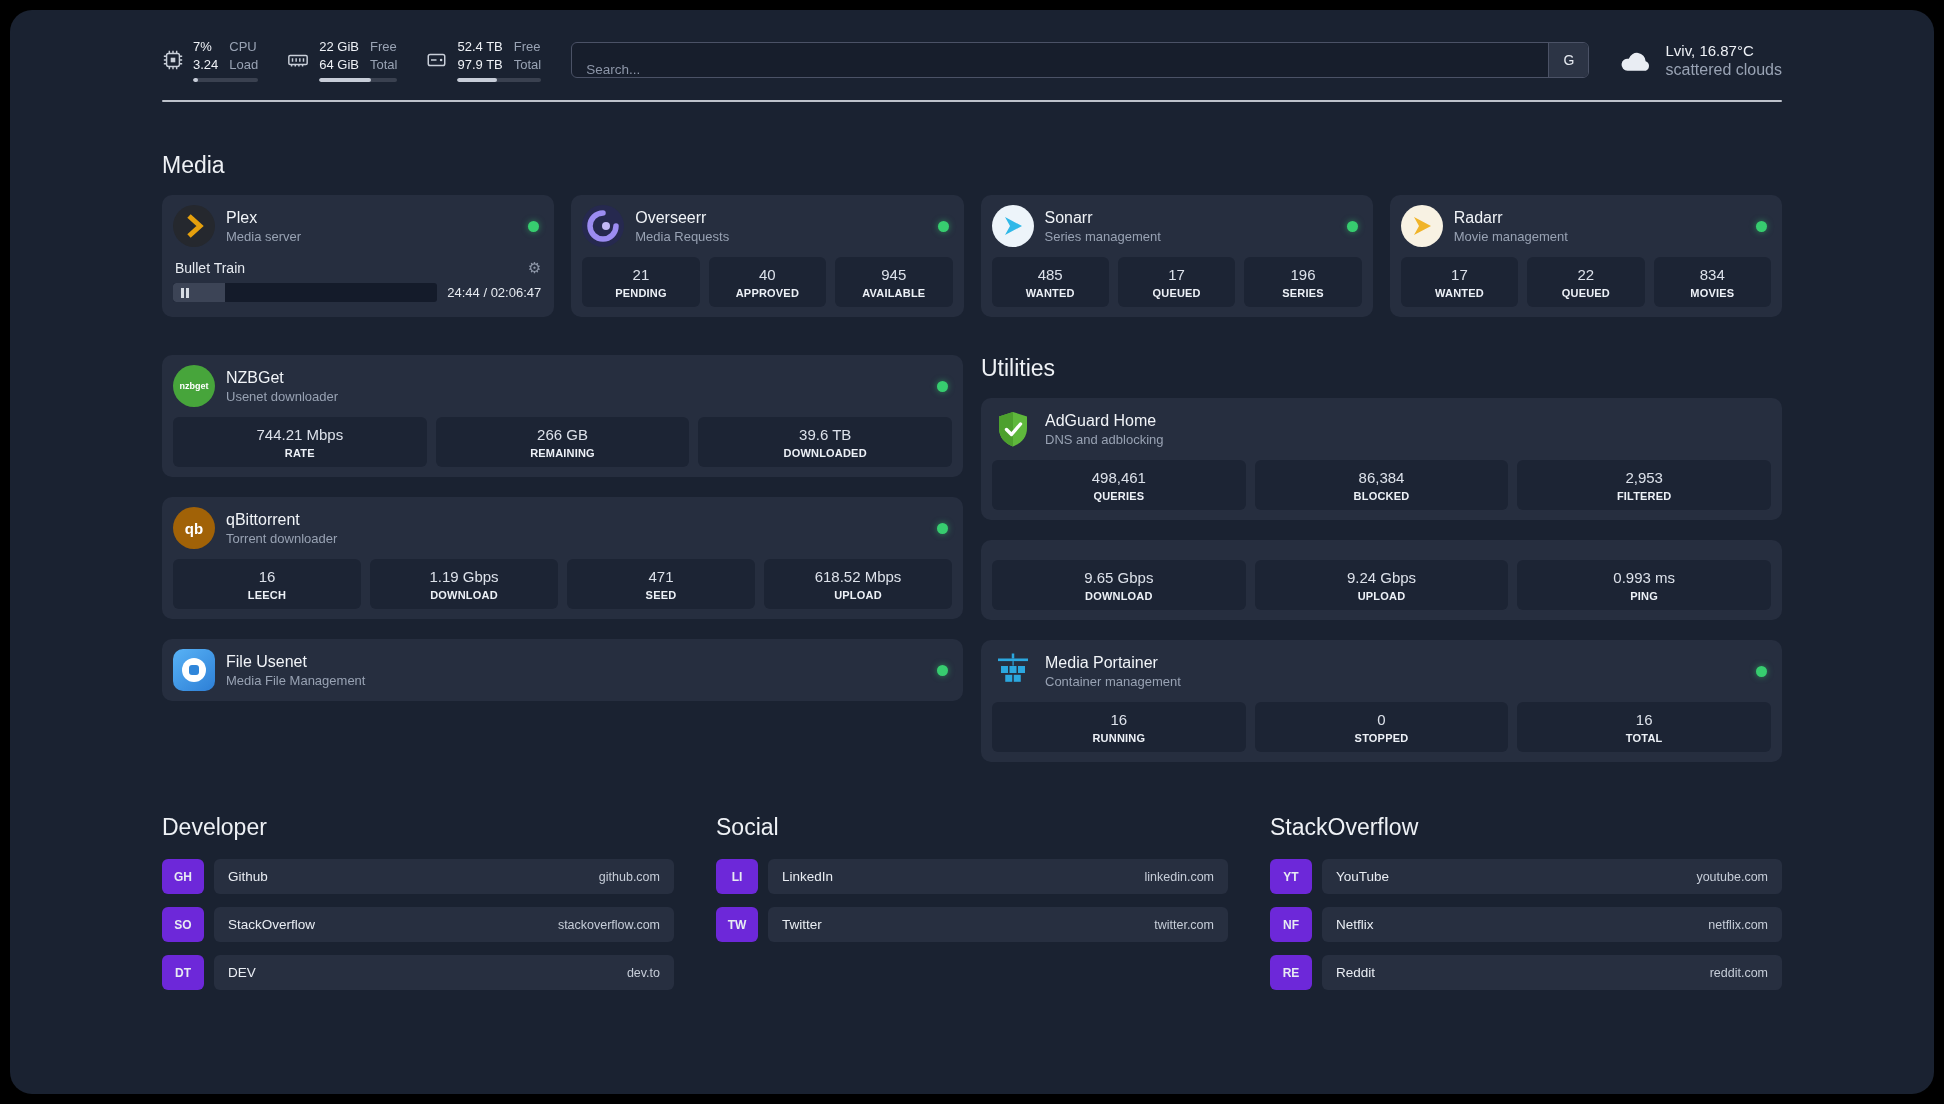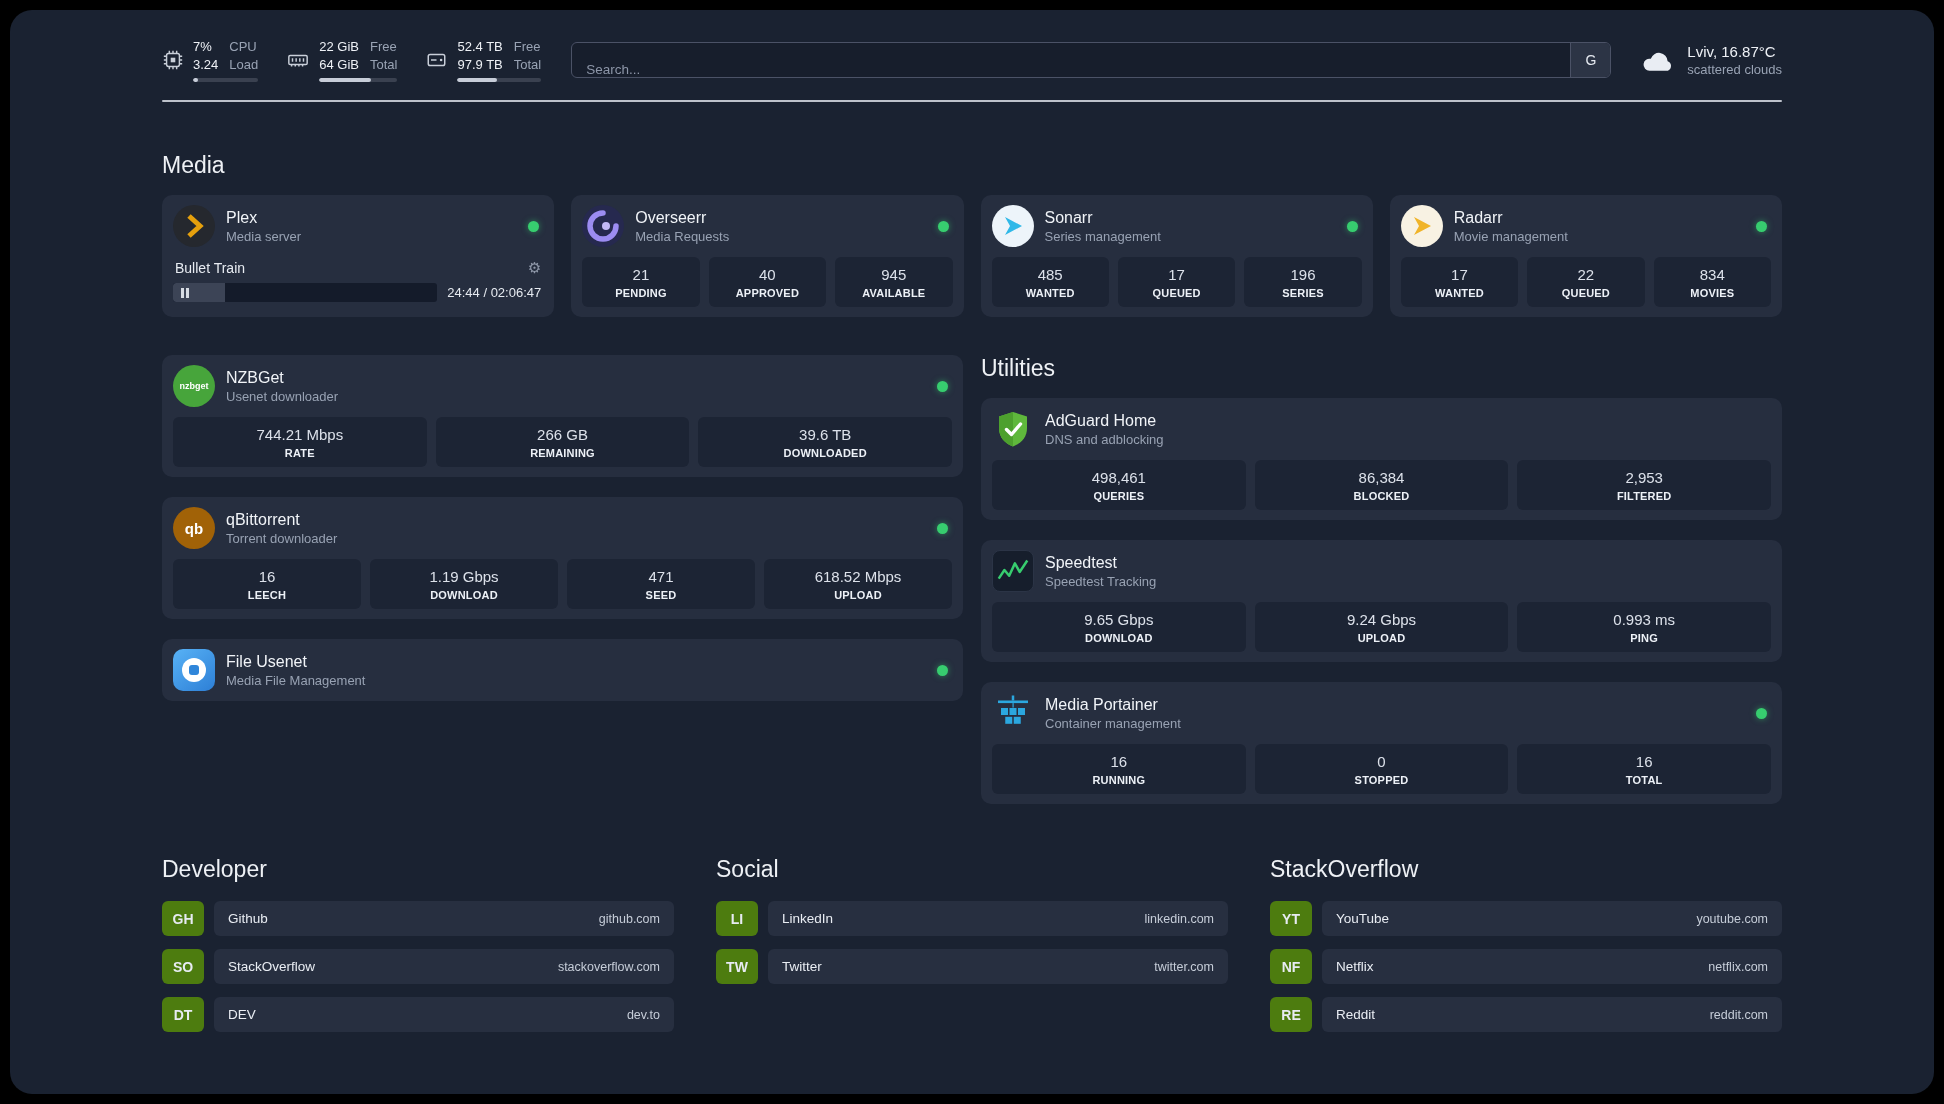--- a/index.html
+++ b/index.html
@@ -36,21 +36,21 @@
   }
   .search input::placeholder { color: #8d96a8; }
   .gbtn {
     position: absolute; right: 1px; top: 1px; bottom: 1px; width: 40px;
     background: #2c3445; border: none; border-left: 1px solid #4b5266;
     border-radius: 0 5px 5px 0; color: #e6eaf1; font-size: 14px;
     font-family: "Liberation Sans", sans-serif; cursor: pointer;
   }
   .weather { display: flex; align-items: center; gap: 12px; }
   .wloc { font-size: 15px; color: #eef1f6; }
-  .wcond { font-size: 13px; color: #99a3b4; margin-top: 2px; }
+  .wcond { font-size: 16px; color: #99a3b4; margin-top: 2px; }
 
   .divider { height: 2px; background: #cfd4dd; opacity: .9; border-radius: 1px; margin-top: 18px; }
 
   
   .section-title { font-size: 23px; font-weight: 500; color: #eef1f5; }
   .media-title { margin: 50px 0 16px; }
 
   .media-grid { display: grid; grid-template-columns: repeat(4, 1fr); gap: 17px; }
 
   .card { background: #262e3f; border-radius: 10px; padding: 10px 11px; }
@@ -104,23 +104,23 @@
   .ic-fb .fb-disc { width: 24px; height: 24px; background: #fff; border-radius: 50%; display: flex; align-items: center; justify-content: center; }
   .ic-fb .fb-core { width: 10px; height: 10px; background: #2f86da; border-radius: 3px; }
   .ic-flat { background: transparent; border-radius: 8px; }
   .ic-speedtest { background: #161e2c; border: 1px solid #2b3446; border-radius: 8px; }
 
   
   .bookmarks { margin-top: 52px; display: grid; grid-template-columns: 1fr 1fr 1fr; gap: 42px; padding-bottom: 30px; }
   .bgroup .section-title { margin: 0 0 18px; }
   .brow { display: flex; align-items: center; gap: 10px; margin-bottom: 13px; height: 35px; }
   .babbr {
-    min-width: 42px; height: 100%; background: #4d7c0f; border-radius: 6px;
+    min-width: 42px; height: 100%; background: #6d28d9; border-radius: 6px;
     display: flex; align-items: center; justify-content: center;
-    font-size: 14px; font-weight: bold; color: #e7ebf2; padding: 0 6px;
+    font-size: 12px; font-weight: bold; color: #e7ebf2; padding: 0 6px;
   }
   .bpill {
     flex: 1; height: 100%; background: #272f40; border-radius: 6px;
     display: flex; align-items: center; padding: 0 14px; cursor: pointer;
   }
   .bname { font-size: 13.5px; color: #e9edf3; }
   .burl { margin-left: auto; font-size: 12.5px; color: #c6cdd8; }
 </style>
 </head>
 <body>
@@ -446,31 +446,20 @@
             <div class="stat-label">BLOCKED</div>
           </div>
           <div class="stat">
             <div class="stat-value">2,953</div>
             <div class="stat-label">FILTERED</div>
           </div>
         </div>
       </div>
 
       <div class="card">
-        <div class="card-head">
-          <span class="ic ic-speedtest">
-            <svg width="40" height="40" viewBox="0 0 42 42">
-              <polyline points="6,29 12,20 17,26 23,13 28,22 36,10" fill="none" stroke="#37cd6f" stroke-width="2.6" stroke-linejoin="round"></polyline>
-            </svg>
-          </span>
-          <div class="app-text">
-            <div class="app-name">Speedtest</div>
-            <div class="app-sub">Speedtest Tracking</div>
-          </div>
-        </div>
         <div class="stats">
           <div class="stat">
             <div class="stat-value">9.65 Gbps</div>
             <div class="stat-label">DOWNLOAD</div>
           </div>
           <div class="stat">
             <div class="stat-value">9.24 Gbps</div>
             <div class="stat-label">UPLOAD</div>
           </div>
           <div class="stat">

